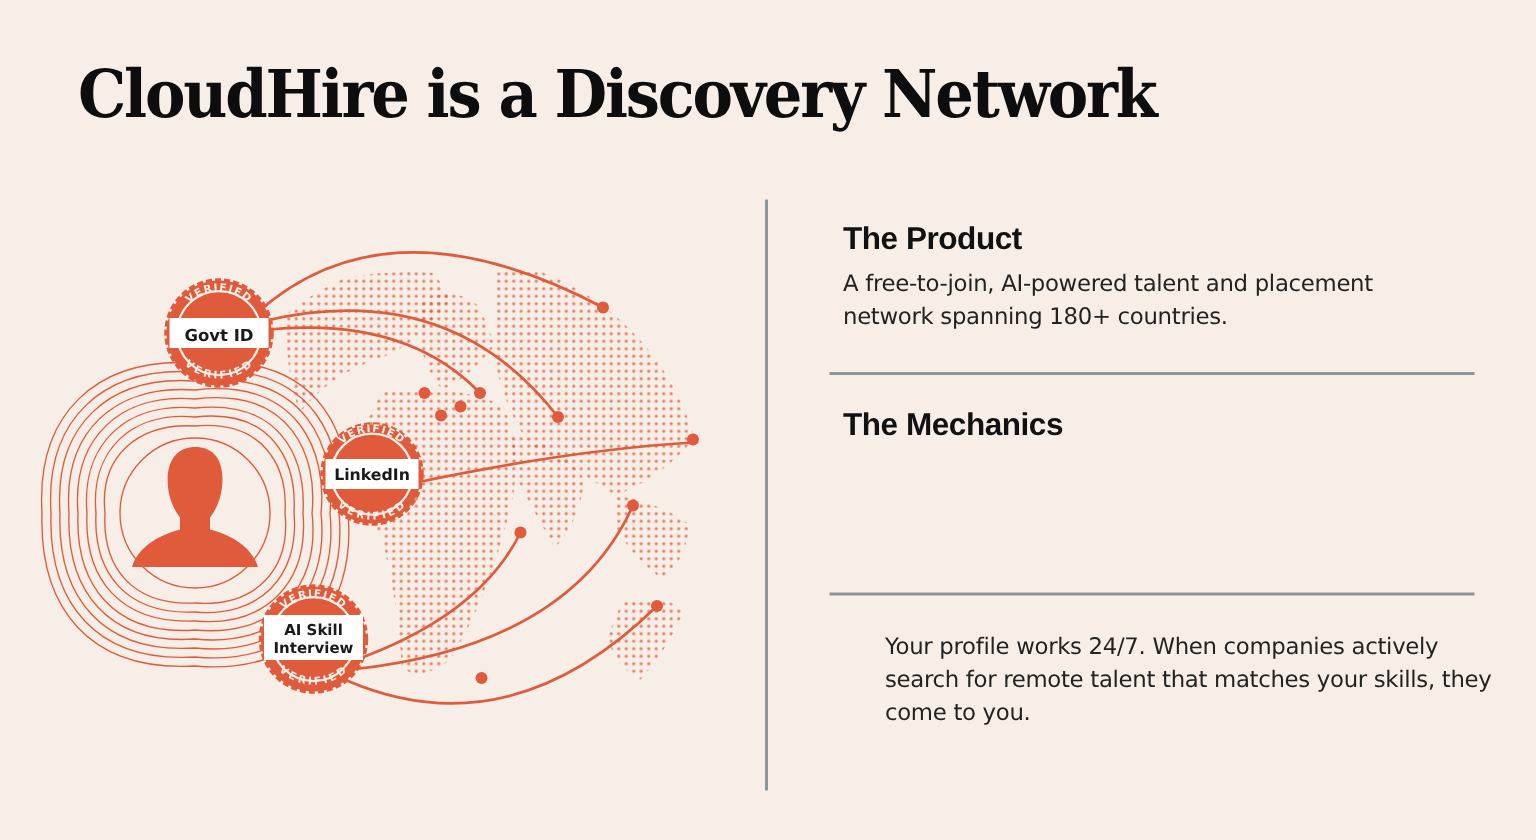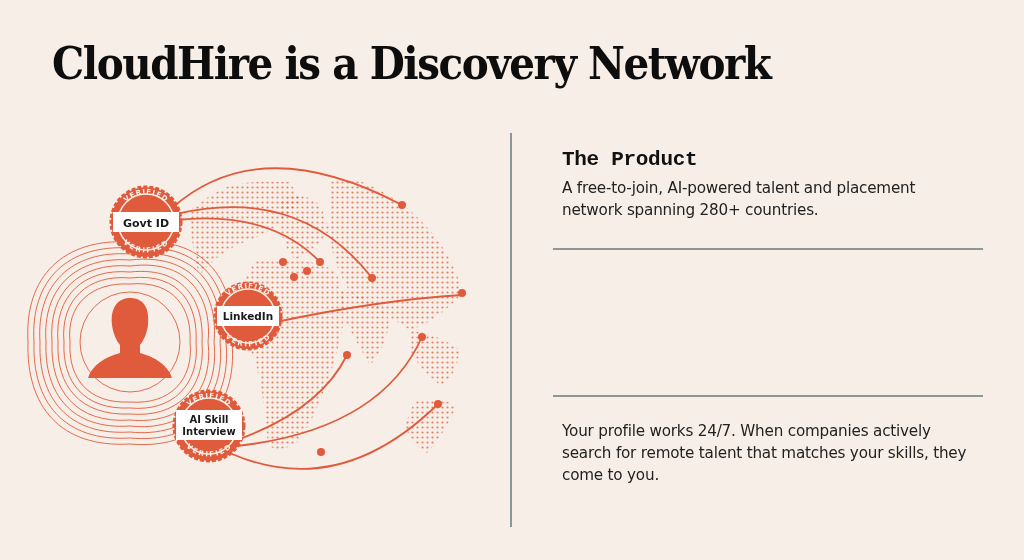--- a/index.html
+++ b/index.html
@@ -36,21 +36,21 @@
   .divider-h {
     position: absolute;
     left: 553px; width: 430px; height: 2px;
     background: #8E9597;
   }
   .section {
     position: absolute;
     left: 562px; width: 430px;
   }
   .section h2 {
-    font-family: Liberation Mono, monospace;
+    font-family: Liberation Sans, sans-serif;
     font-weight: bold;
     font-size: 21px;
     letter-spacing: -0.3px;
     color: #111;
     margin-bottom: 6px;
   }
   .section p {
     font-family: "DejaVu Sans", "Liberation Sans", sans-serif;
     font-size: 15.2px;
     line-height: 22px;
@@ -165,25 +165,26 @@
       <text x="209" y="423" text-anchor="middle" font-family="DejaVu Sans, sans-serif" font-size="10" font-weight="bold" fill="#1a1a1a">AI Skill</text>
       <text x="209" y="435" text-anchor="middle" font-family="DejaVu Sans, sans-serif" font-size="10" font-weight="bold" fill="#1a1a1a">Interview</text>
     </g>
   </svg>
 </div>
 
 <div class="divider-v"></div>
 
 <div class="section" style="top:148px;">
   <h2>The Product</h2>
-  <p style="width:400px;">A free-to-join, AI-powered talent and placement network spanning 280+ countries.</p>
+  <p style="width:400px;">A free-to-join, AI-powered talent and placement network spanning 180+ countries.</p>
 </div>
 
 <div class="divider-h" style="top:248px;"></div>
 
 <div class="section" style="top:272px;">
+  <h2>The Mechanics</h2>
 </div>
 
 <div class="divider-h" style="top:395px;"></div>
 
 <div class="section" style="top:420px;">
-  <p style="width:420px;">Your profile works 24/7. When companies actively search for remote talent that matches your skills, they come to you.</p>
+  <p style="width:420px;margin-left:28px;">Your profile works 24/7. When companies actively search for remote talent that matches your skills, they come to you.</p>
 </div>
 
 </body></html>

